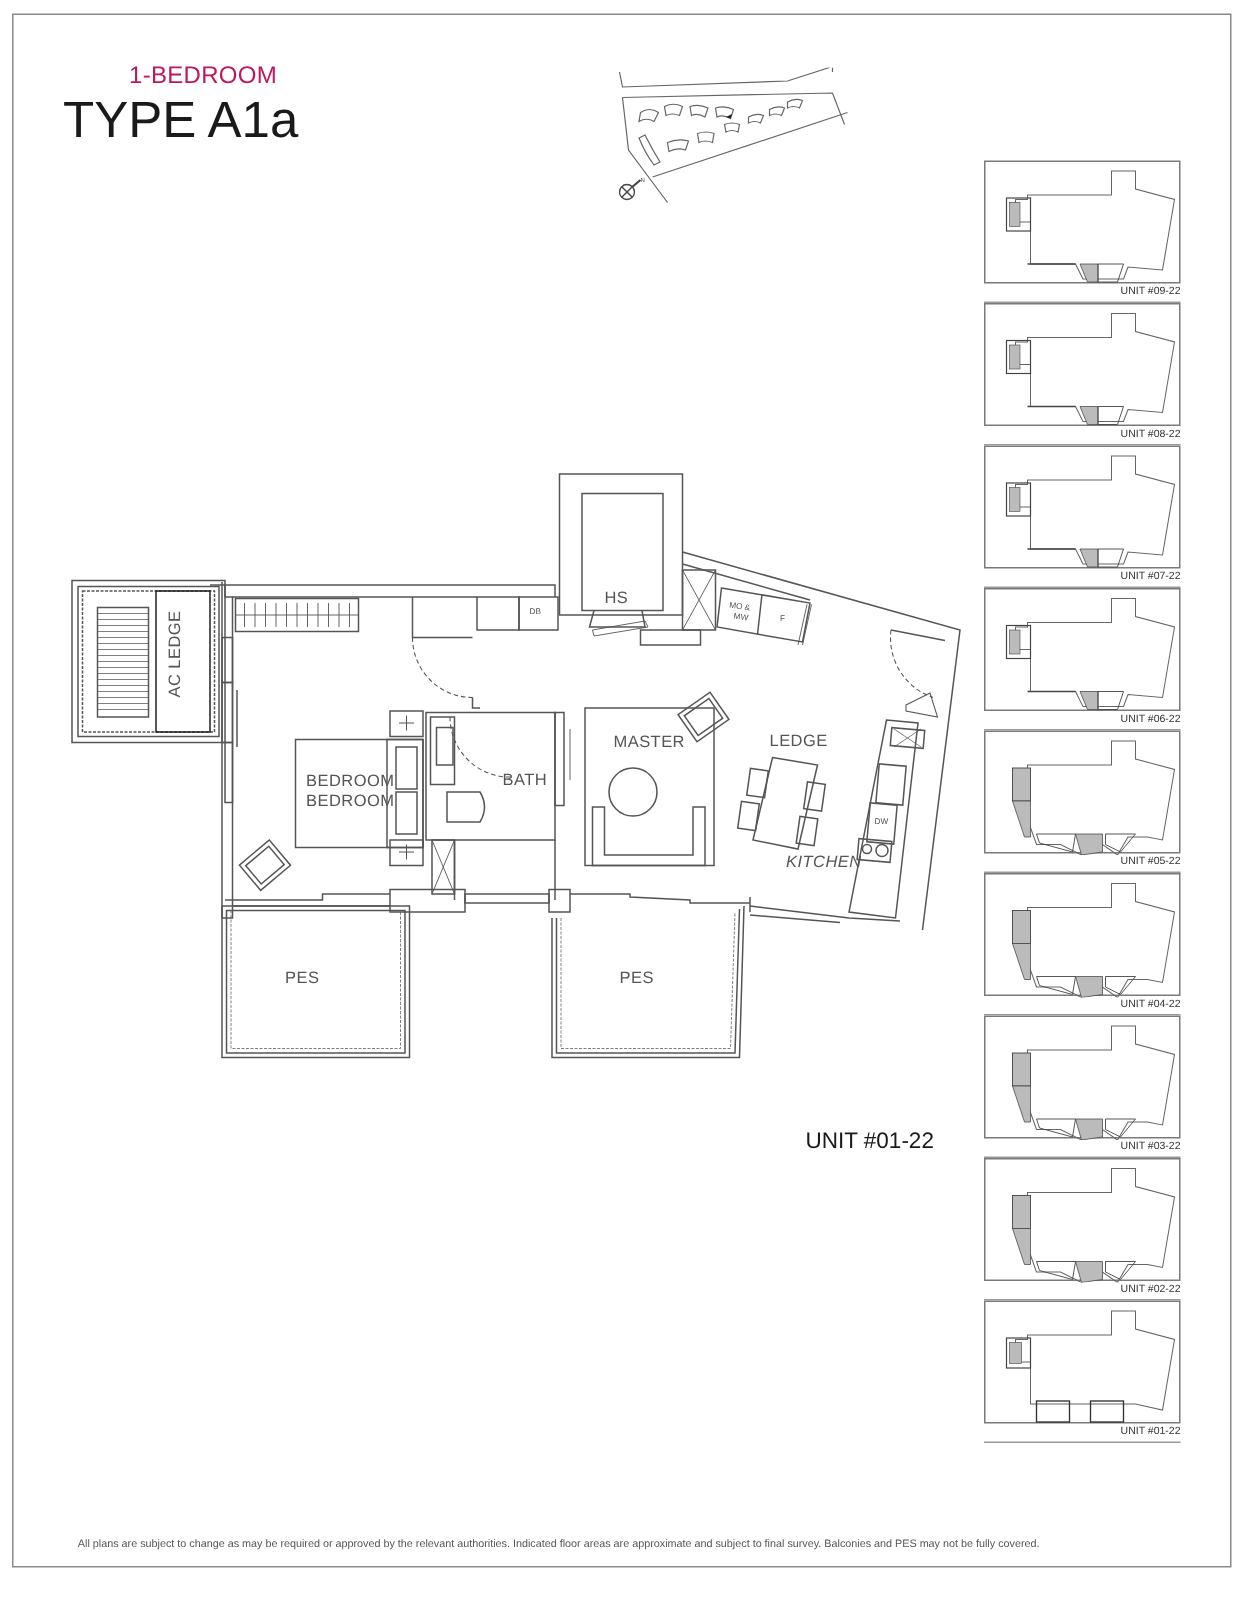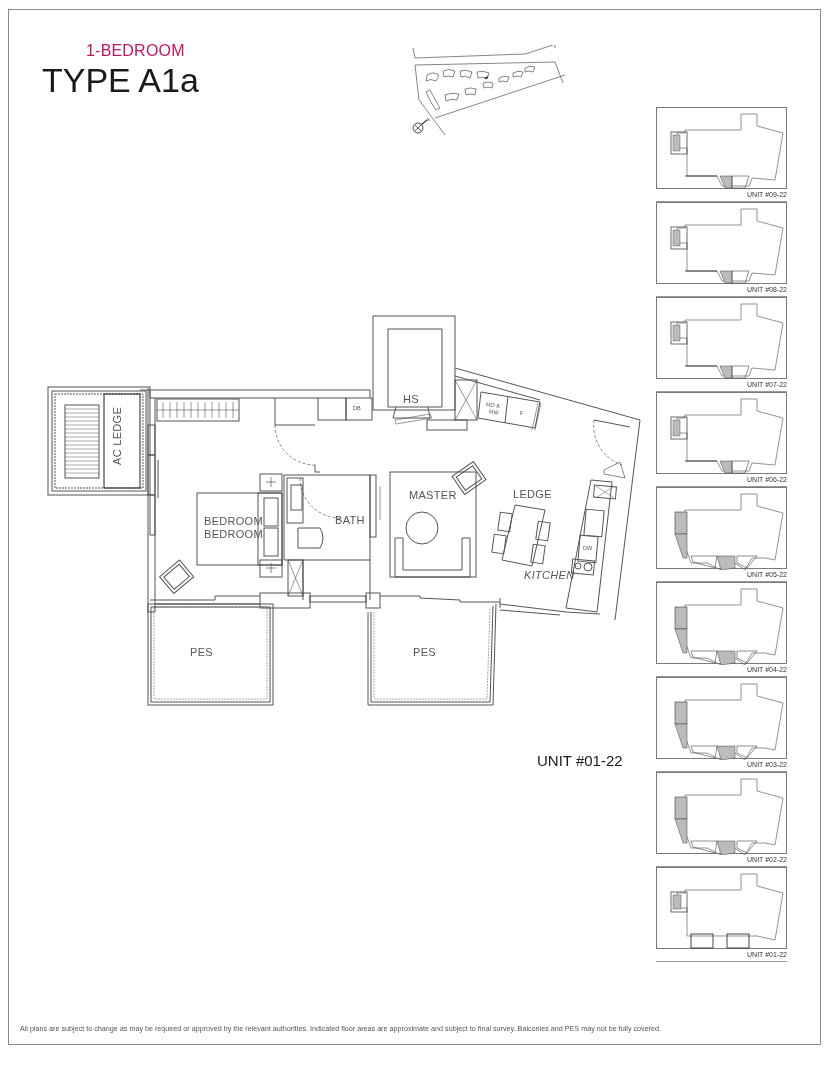--- a/index.html
+++ b/index.html
@@ -11,21 +11,21 @@
   .area { font-size:14.5px; line-height:17px; color:#1a1a1a; margin-top:1px; white-space:pre; }
   .keyplan { position:absolute; left:405px; top:45px; width:170px; height:95px; }
   .plan { position:absolute; left:0; top:0; width:834px; height:1065px; }
   .room-label { position:absolute; font-size:11px; color:#555; letter-spacing:0.3px; white-space:nowrap; }
   .tiny-label { position:absolute; font-size:5.5px; color:#555; white-space:nowrap; text-align:center; line-height:6px; }
   .unit-label-main { position:absolute; left:537px; top:752px; font-size:15px; color:#1a1a1a; }
   .thumb { position:absolute; left:656px; width:131px; height:82px; border:1px solid #7a7a7a; box-sizing:border-box; background:#fff; }
   .thumb svg { position:absolute; left:0; top:0; }
   .thumb-label { position:absolute; left:700px; width:87px; text-align:right; font-size:7px; color:#333; }
   .thumb-line { position:absolute; left:656px; width:131px; height:0; border-top:1px solid #9a9a9a; }
-  .disclaimer { position:absolute; left:0; top:1024px; width:681px; text-align:center; font-size:7.2px; color:#555; }
+  .disclaimer { position:absolute; left:12px; top:1024px; width:681px; text-align:right; font-size:7.2px; color:#555; }
 </style>
 </head>
 <body>
 
 <div class="frame"></div>
 
 <div class="title-block">
   <div class="subtitle">1-BEDROOM</div>
   <div class="title">TYPE A1a</div>
 </div>

